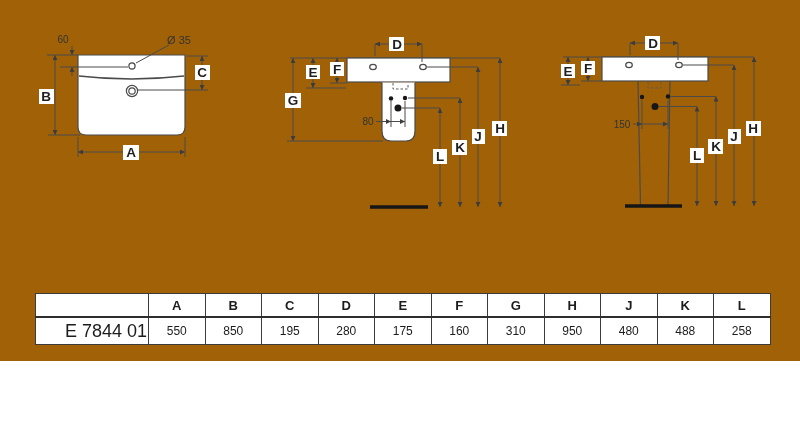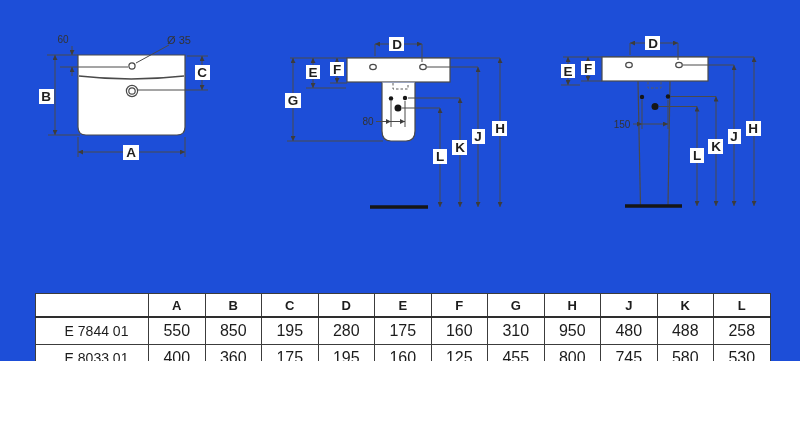--- a/index.html
+++ b/index.html
@@ -1,37 +1,37 @@
 <!DOCTYPE html>
 <html><head>
 <meta charset="utf-8">
 <style>
   html,body{margin:0;padding:0;background:#fff;}
-  .stage{position:relative;width:800px;height:361px;background:#1d4ed8;overflow:hidden;
+  .stage{position:relative;width:800px;height:361px;background:#a16207;overflow:hidden;
          font-family:"Liberation Sans", sans-serif;}
   svg{position:absolute;left:0;top:0;}
   svg .geo{stroke:#4a4a4a;stroke-width:1.2;fill:none;}
   svg .geof{stroke:#4a4a4a;stroke-width:1.2;fill:#ffffff;}
   svg .dim{stroke:#4a4a4a;stroke-width:1;fill:none;}
   svg .dash{stroke:#5a5a5a;stroke-width:1;fill:none;stroke-dasharray:2.5,2;}
   svg .floor{stroke:#161616;stroke-width:3.6;fill:none;}
   svg .dot{fill:#161616;stroke:none;}
   svg .lbl{font-family:"Liberation Sans",sans-serif;font-size:13.5px;font-weight:bold;
            fill:#1f1f1f;text-anchor:middle;}
   svg .sm{font-family:"Liberation Sans",sans-serif;font-size:10px;font-weight:normal;
           fill:#333333;text-anchor:middle;}
   svg .mask{fill:#ffffff;stroke:none;}
   .tablewrap{position:absolute;left:35px;top:293px;}
   table.dims{border-collapse:collapse;table-layout:fixed;width:735px;background:#fff;}
   table.dims td,table.dims th{border:1.4px solid #3c3c3c;color:#1c1c1c;
     font-family:"Liberation Sans",sans-serif;overflow:hidden;white-space:nowrap;}
   table.dims th{height:20px;font-size:13px;font-weight:bold;text-align:center;
     border-bottom:2.4px solid #2e2e2e;}
-  table.dims td{height:24px;font-size:16px;text-align:center;}
-  table.dims td.model{text-align:center;padding-left:10px;font-size:14px;}
+  table.dims td{height:24px;font-size:12px;text-align:center;}
+  table.dims td.model{text-align:right;padding-left:10px;font-size:18px;}
   col.c0{width:113px;} col.cn{width:56.5px;}
 </style>
 </head>
 <body>
 
 <div class="stage">
 
 <svg width="800" height="288" viewBox="0 0 800 288">
   <defs>
     <marker id="ah" viewBox="0 0 10 10" refX="10" refY="5" markerWidth="7" markerHeight="5" orient="auto-start-reverse">
@@ -233,31 +233,17 @@
       <td>195</td>
       <td>280</td>
       <td>175</td>
       <td>160</td>
       <td>310</td>
       <td>950</td>
       <td>480</td>
       <td>488</td>
       <td>258</td>
     </tr>
-    <tr>
-      <td class="model">E 8033 01</td>
-      <td>400</td>
-      <td>360</td>
-      <td>175</td>
-      <td>195</td>
-      <td>160</td>
-      <td>125</td>
-      <td>455</td>
-      <td>800</td>
-      <td>745</td>
-      <td>580</td>
-      <td>530</td>
-    </tr>
   </tbody>
       </table>
 </div>
 
 </div>
 
 </body></html>

